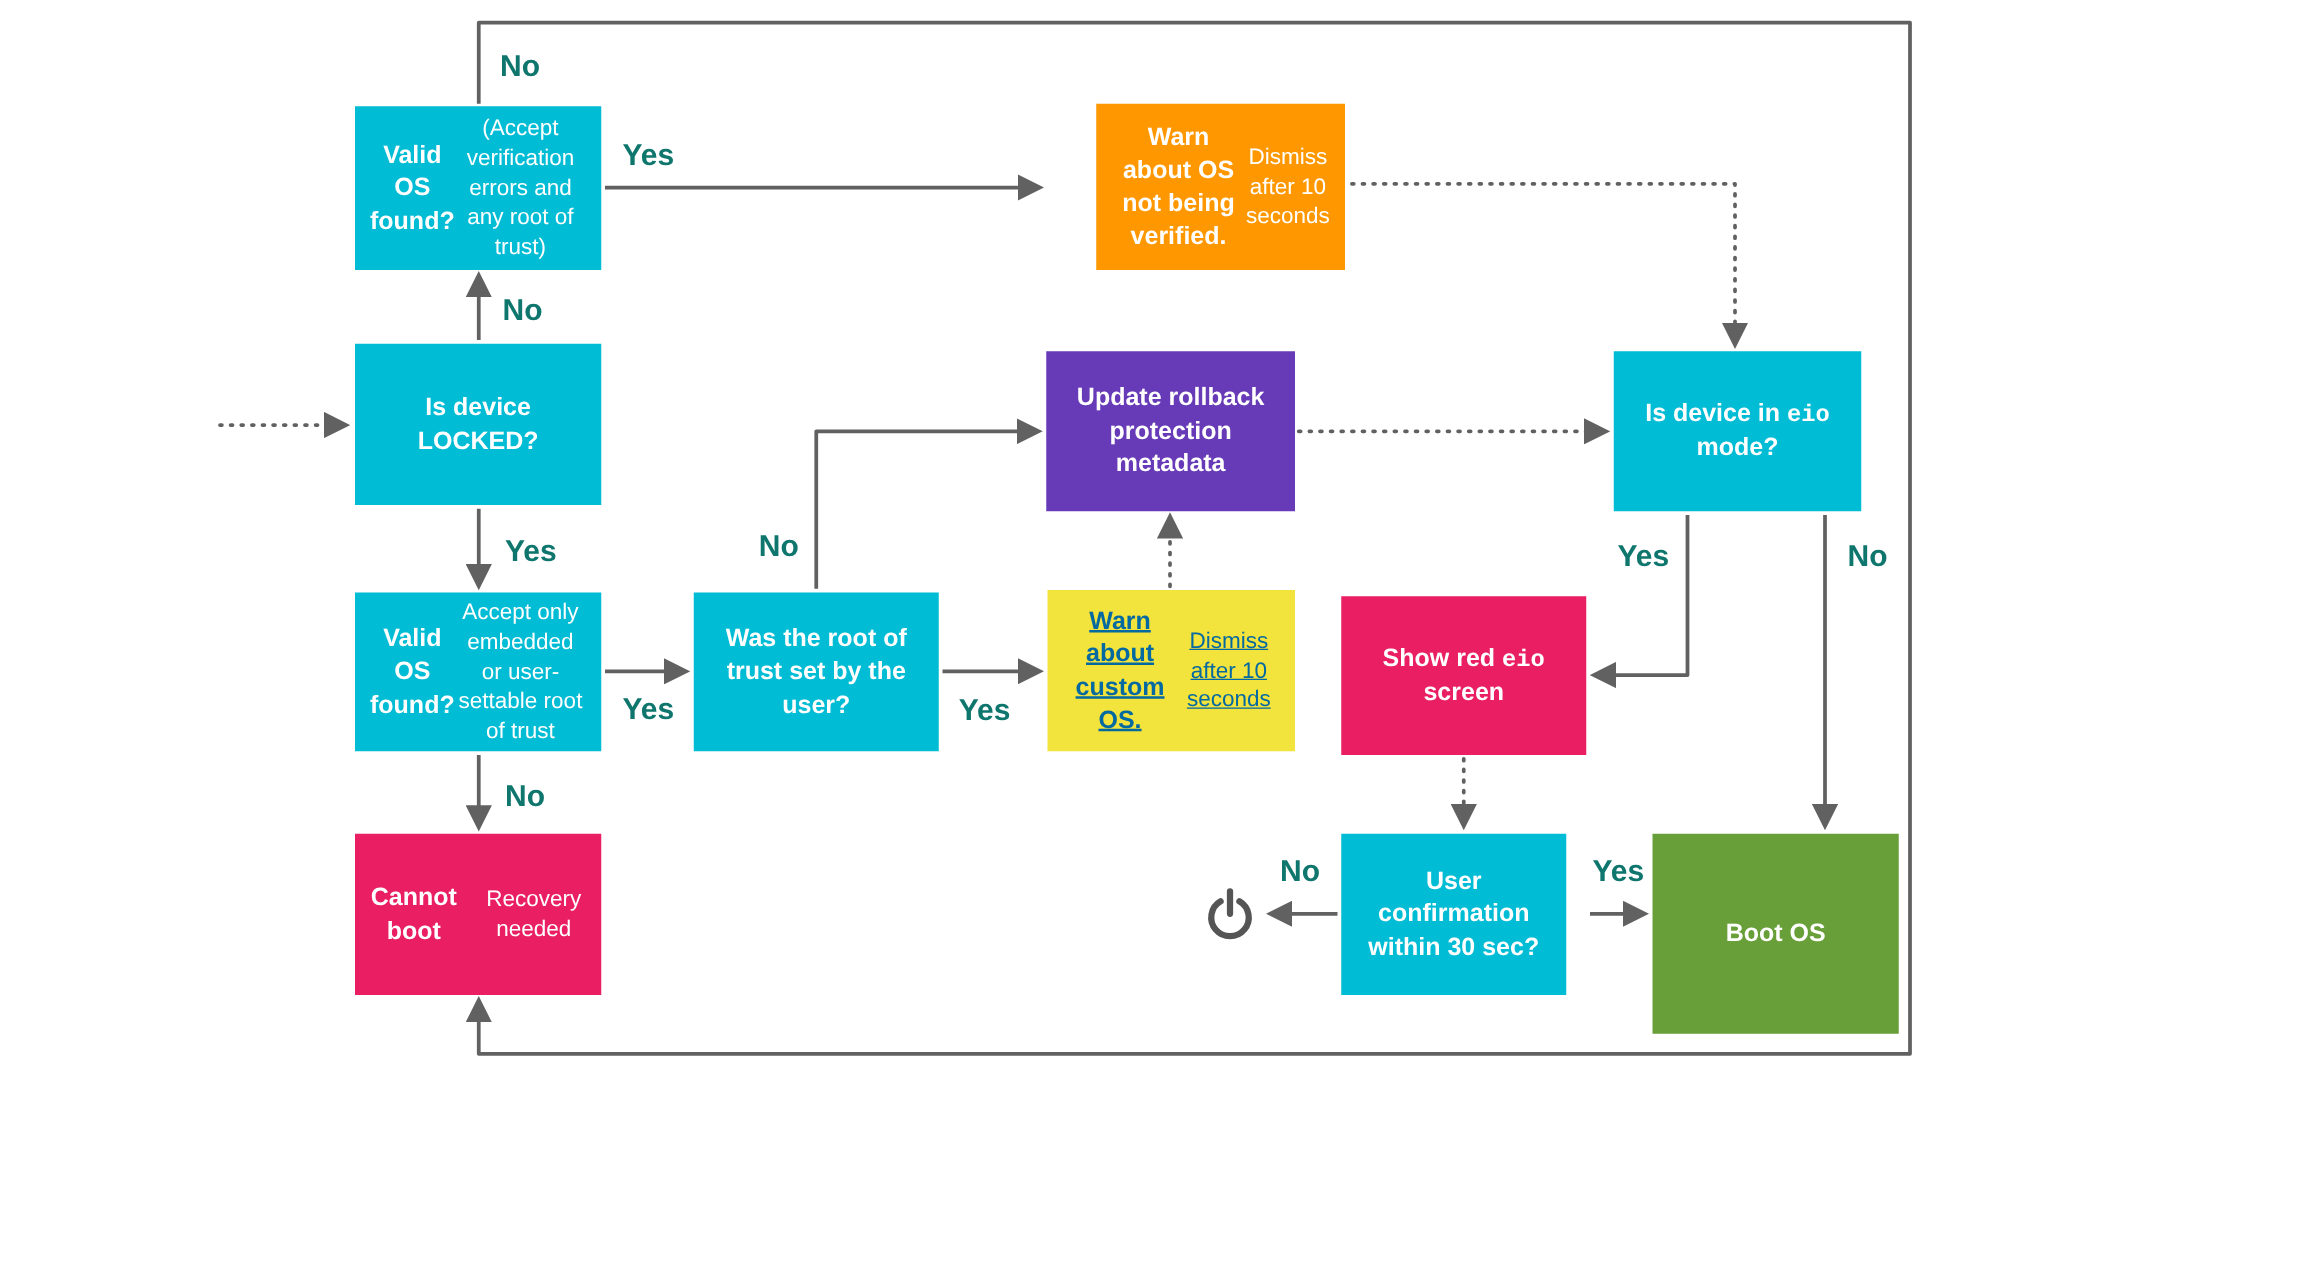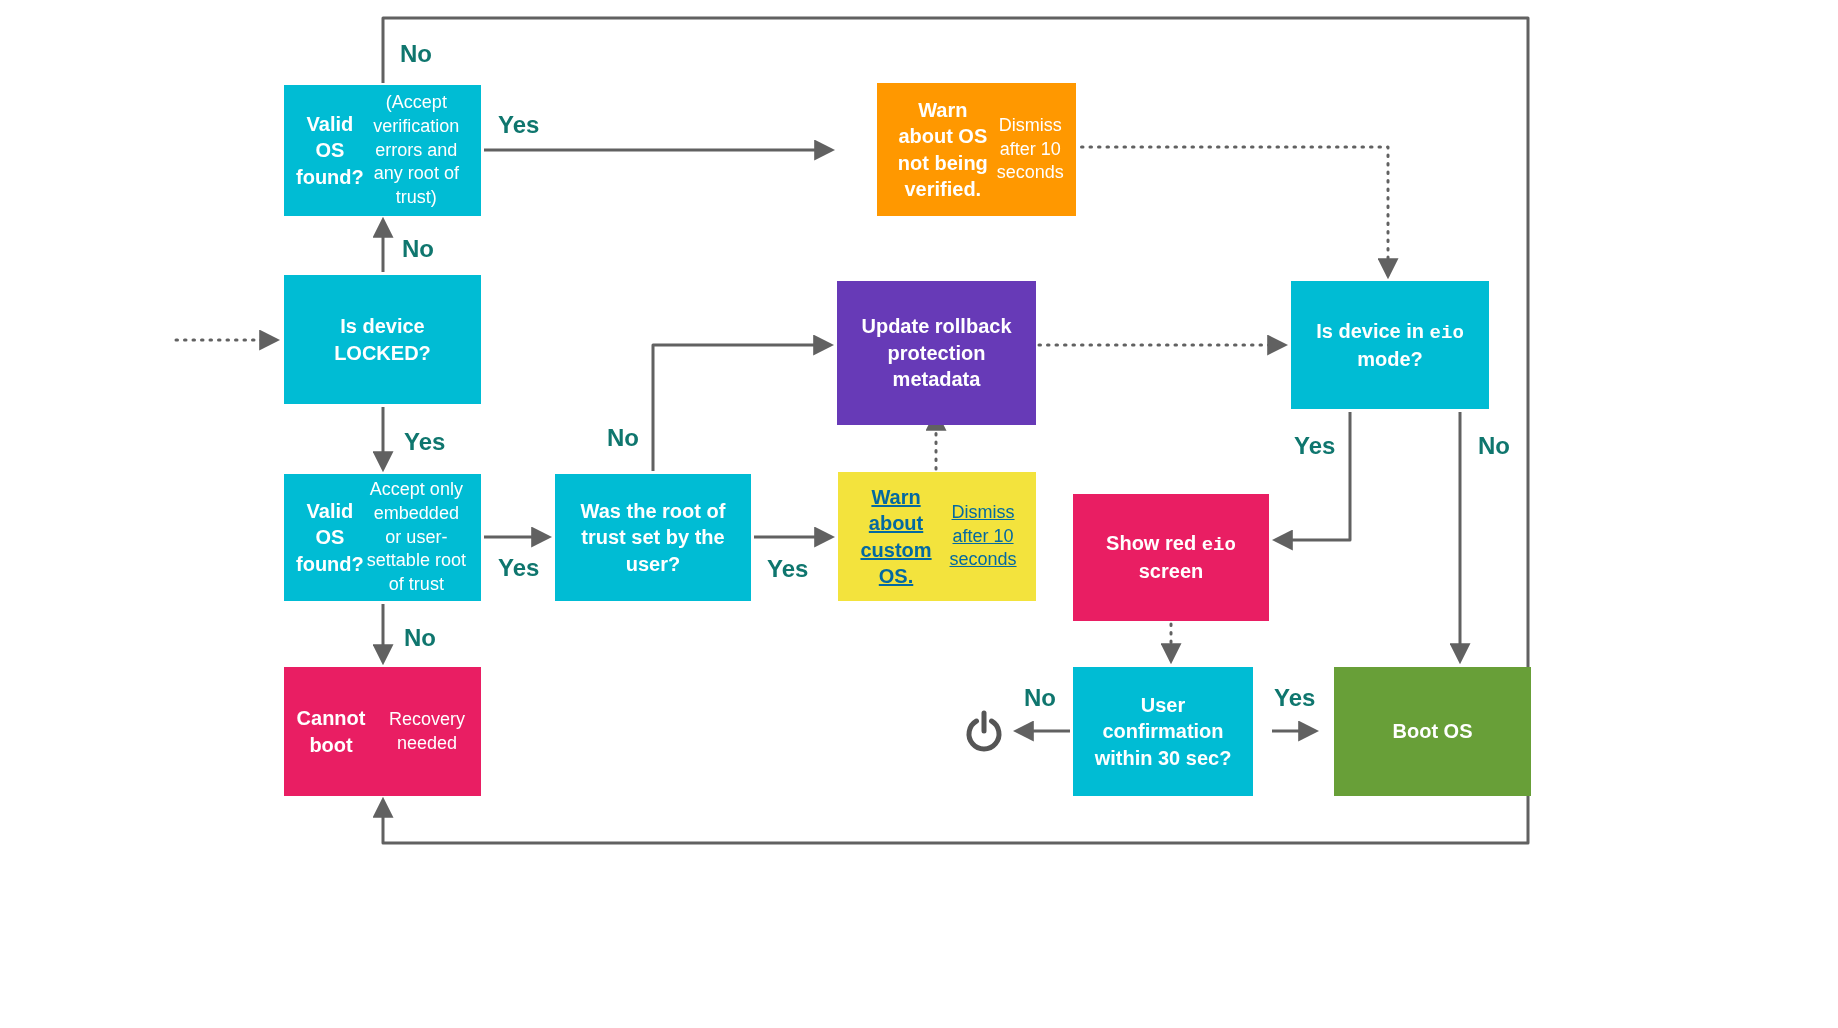--- a/index.html
+++ b/index.html
@@ -69,21 +69,21 @@
 
   <div class="node" style="left: 284px; top: 275px; width: 197px; height: 129px; background-color: rgb(0, 188, 212);">
     <div class="t">Is device LOCKED?</div>
   </div>
 
   <div class="node" style="left: 837px; top: 83px; width: 199px; height: 133px; background-color: rgb(255, 152, 0); margin-left: 40px;">
     <div class="t">Warn about OS not being verified.</div>
     <div class="s">Dismiss after 10 seconds</div>
   </div>
 
-  <div class="node" style="left: 837px; top: 281px; width: 199px; height: 144px; background-color: rgb(103, 58, 183);">
+  <div class="node" style="left: 837px; top: 281px; width: 199px; height: 128px; background-color: rgb(103, 58, 183);">
     <div class="t">Update rollback protection metadata</div>
   </div>
 
   <div class="node" style="left: 1291px; top: 281px; width: 198px; height: 128px; background-color: rgb(0, 188, 212);">
     <div class="t"><span>Is device in </span><span class="code">eio</span><span> mode?</span></div>
   </div>
 
   <div class="node" style="left: 284px; top: 474px; width: 197px; height: 127px; background-color: rgb(0, 188, 212);">
     <div class="t">Valid OS found?</div>
     <div class="s">Accept only embedded or user-settable root of trust</div>
@@ -91,34 +91,34 @@
 
   <div class="node" style="left: 555px; top: 474px; width: 196px; height: 127px; background-color: rgb(0, 188, 212);">
     <div class="t">Was the root of trust set by the user?</div>
   </div>
 
   <div class="node dark" style="left: 838px; top: 472px; width: 198px; height: 129px; background-color: rgb(243, 227, 61);">
     <div class="t">Warn about custom OS.</div>
     <div class="s">Dismiss after 10 seconds</div>
   </div>
 
-  <div class="node" style="left: 1073px; top: 477px; width: 196px; height: 127px; background-color: rgb(233, 30, 99); margin-top: 17px;">
+  <div class="node" style="left: 1073px; top: 477px; width: 196px; height: 127px; background-color: rgb(233, 30, 99);">
     <div class="t"><span>Show red </span><span class="code">eio</span><span> screen</span></div>
   </div>
 
   <div class="node" style="left: 284px; top: 667px; width: 197px; height: 129px; background-color: rgb(233, 30, 99); gap: 19px;">
     <div class="t">Cannot boot</div>
     <div class="s">Recovery needed</div>
   </div>
 
   <div class="node" style="left: 1073px; top: 667px; width: 180px; height: 129px; background-color: rgb(0, 188, 212);">
     <div class="t">User confirmation within 30 sec?</div>
   </div>
 
-  <div class="node" style="left: 1322px; top: 667px; width: 197px; height: 129px; background-color: rgb(104, 159, 56); margin-left: 12px;">
+  <div class="node" style="left: 1322px; top: 667px; width: 197px; height: 160px; background-color: rgb(104, 159, 56);">
     <div class="t">Boot OS</div>
   </div>
 
   <svg class="power" viewBox="0 0 48 52">
     <path d="M 31.5 15 A 15 15 0 1 1 16.5 15" fill="none" stroke="#555555" stroke-width="5" stroke-linecap="round"></path>
     <line x1="24" y1="7" x2="24" y2="25" stroke="#555555" stroke-width="5" stroke-linecap="round"></line>
   </svg>
 
   <div class="elabel" style="left:400px;top:42px;">No</div>
   <div class="elabel" style="left:498px;top:113px;">Yes</div>

